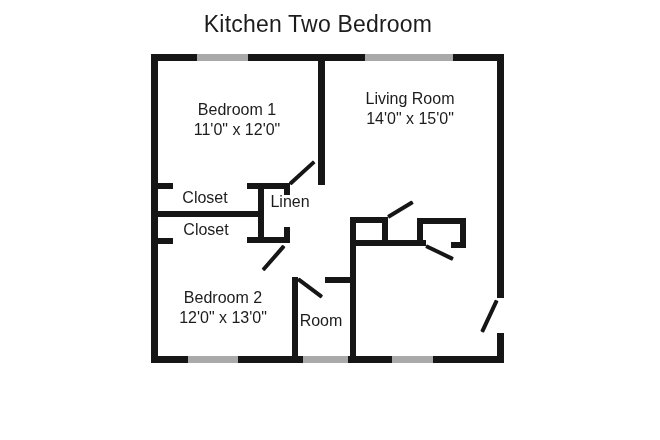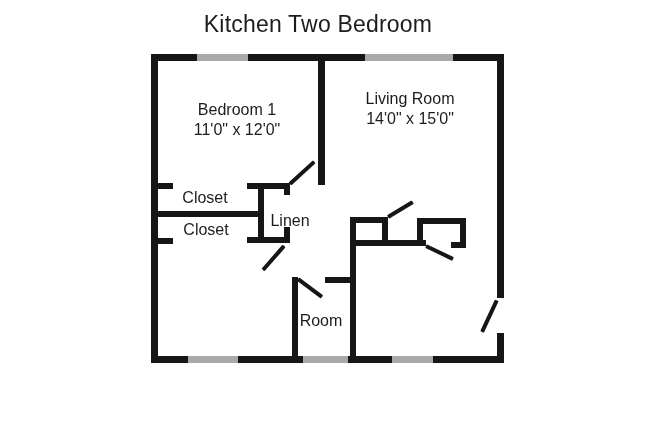--- a/index.html
+++ b/index.html
@@ -94,19 +94,23 @@
     <div>11'0" x 12'0"</div>
   </div>
 
   <div class="lbl" style="left:410px;top:109px;">
     <div>Living Room</div>
     <div>14'0" x 15'0"</div>
   </div>
 
   <div class="lbl" style="left:205px;top:198px;">Closet</div>
   <div class="lbl" style="left:206px;top:230px;">Closet</div>
-  <div class="lbl" style="left:290px;top:221px;text-align:center;">Linen</div>
+  <div class="lbl" style="left:290px;top:202px;text-align:center;">Linen</div>
 
+  <div class="lbl" style="left:223px;top:308px;">
+    <div>Bedroom 2</div>
+    <div>12'0" x 13'0"</div>
+  </div>
 
   <div class="lbl" style="left:321px;top:321px;">Room</div>
 
 
 </div>
 
 </body></html>

